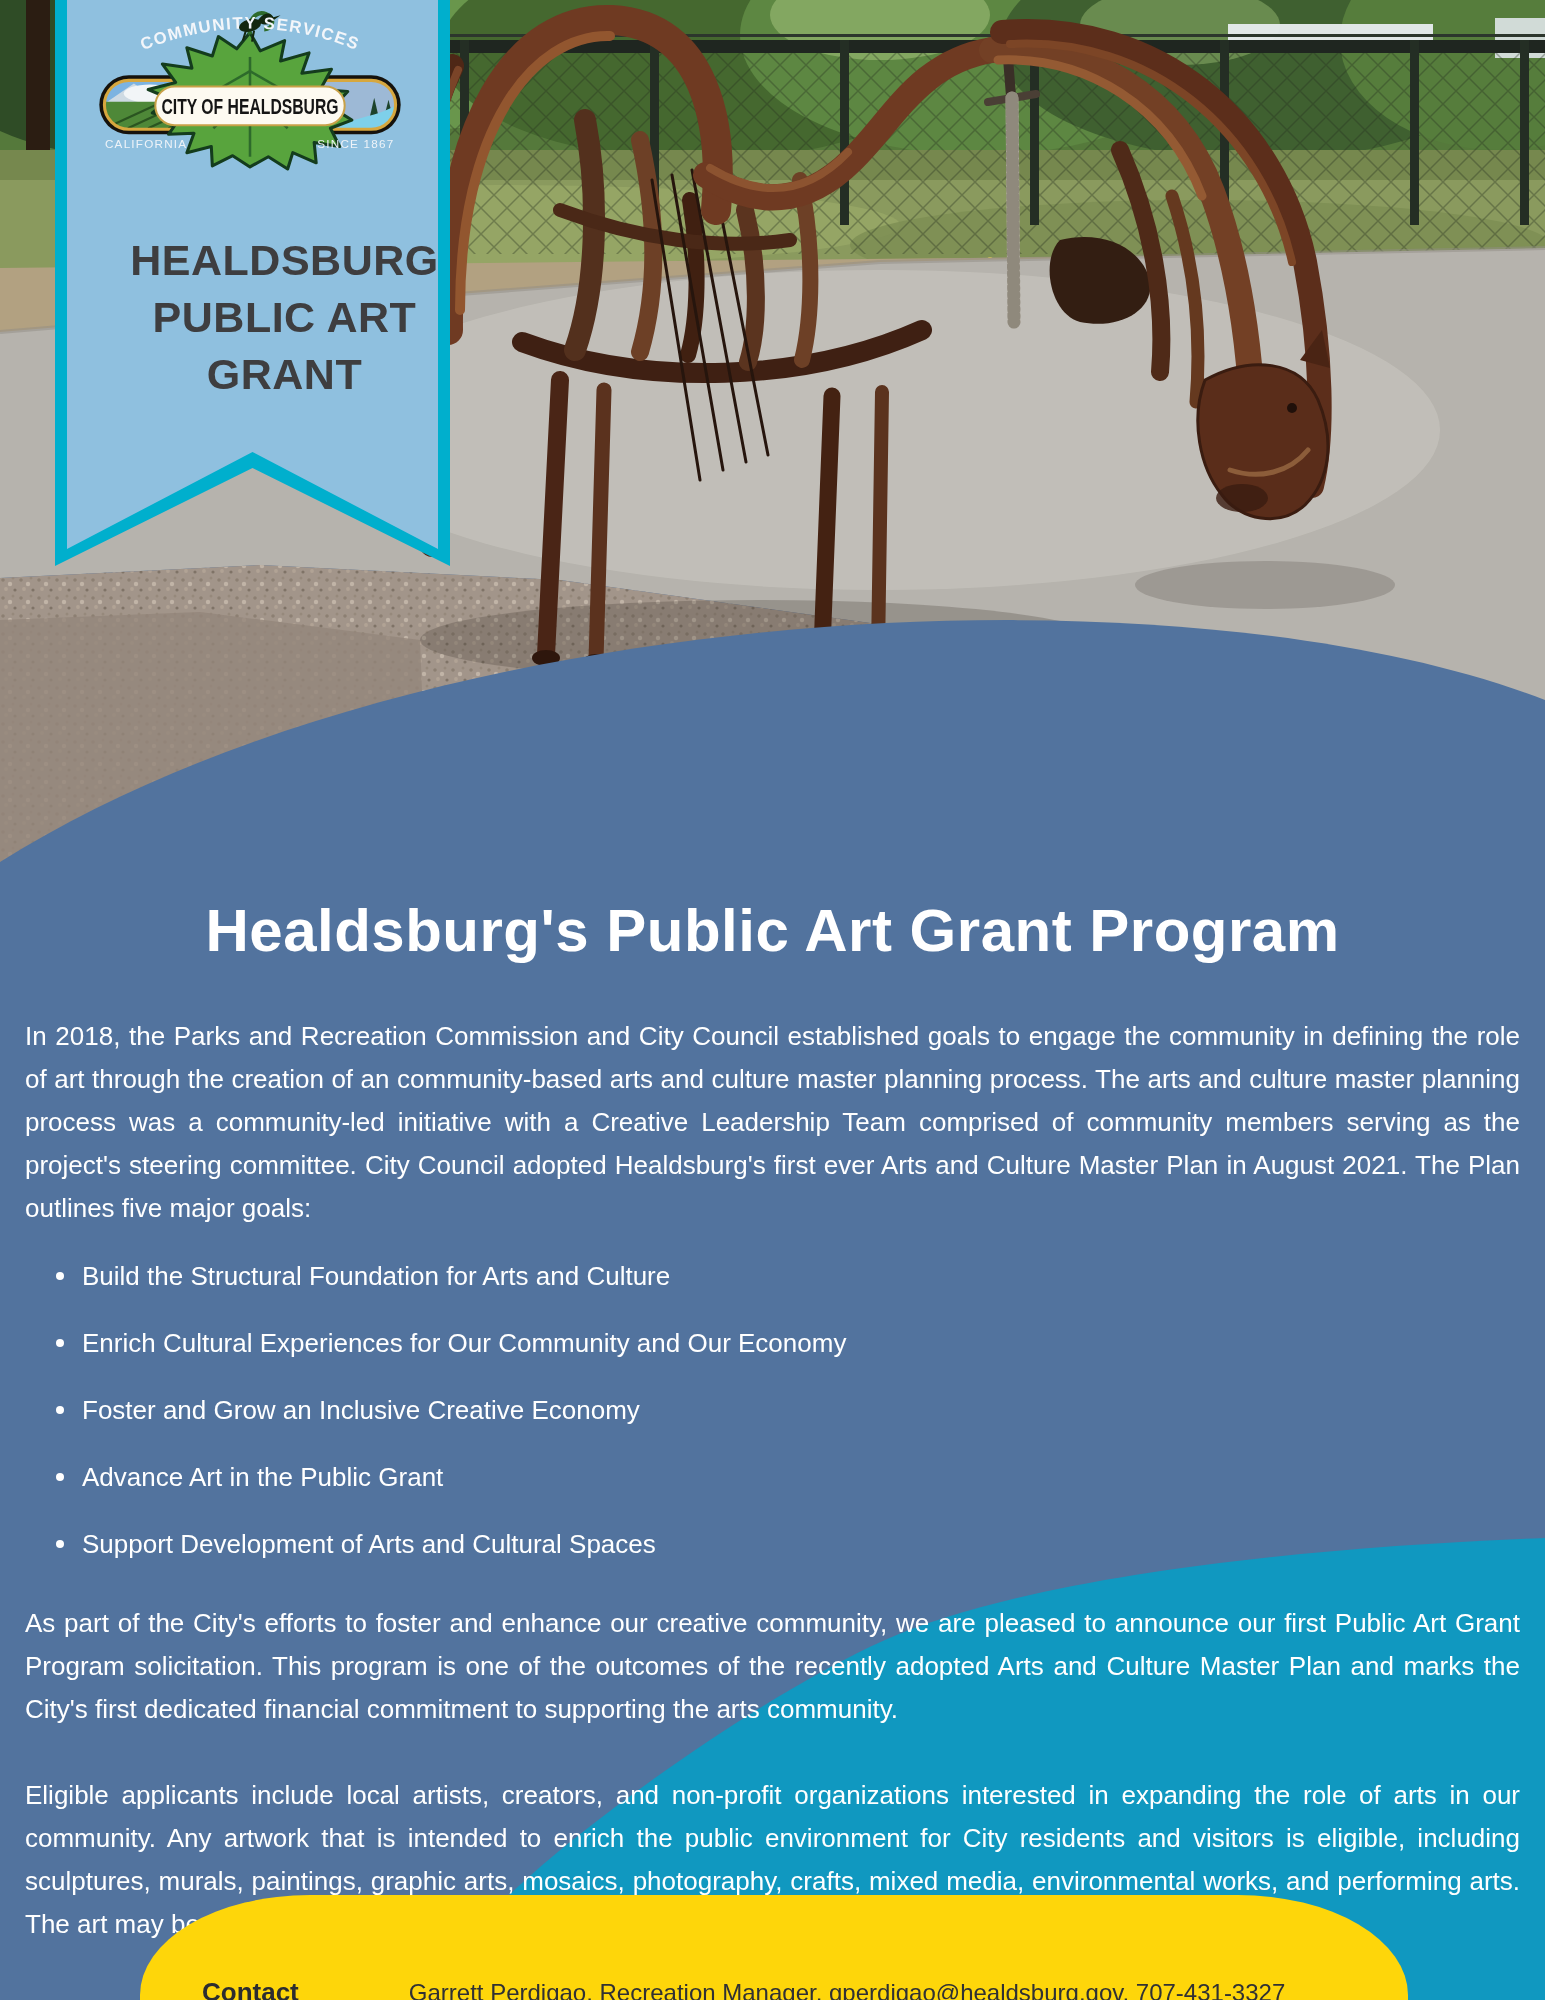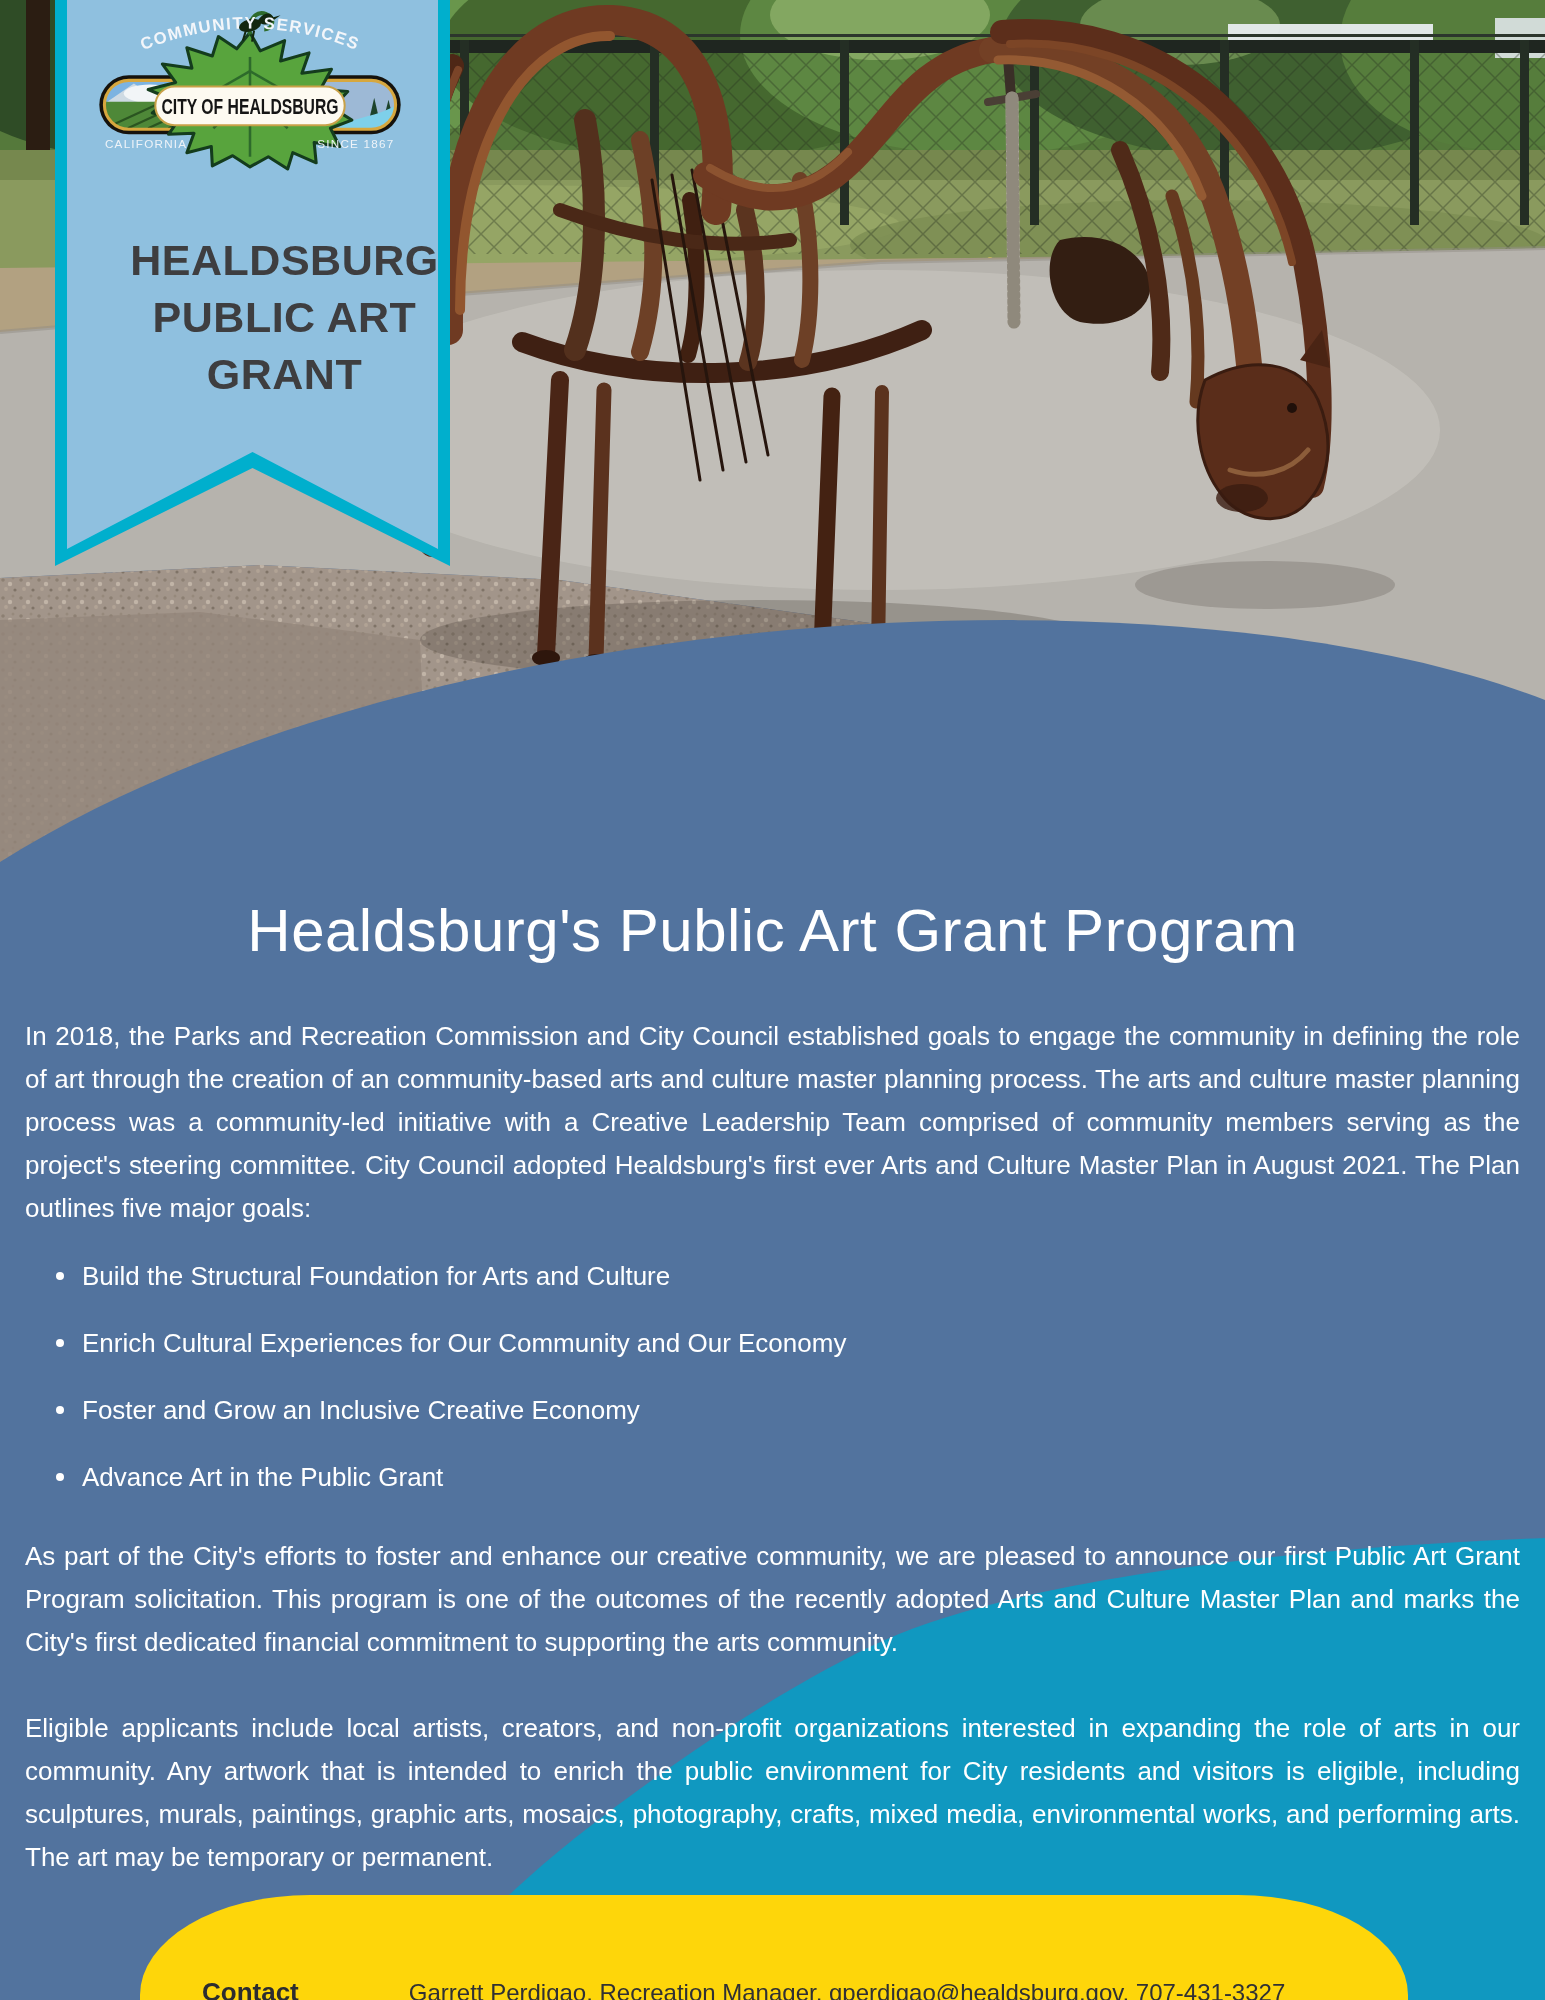--- a/index.html
+++ b/index.html
@@ -11,21 +11,21 @@
   .bg{position:absolute;left:0;top:0;width:1545px;height:2000px;}
   
   .ribbon{position:absolute;left:55px;top:0;width:395px;height:570px;}
   .ribbon svg.shape{position:absolute;left:0;top:0;width:395px;height:570px;}
   .logo{position:absolute;left:42px;top:4px;width:306px;height:168px;}
   .ribbon-title{position:absolute;top:232px;left:0;width:100%;text-align:center;
       font-weight:700;font-size:43px;line-height:57px;color:#3e3e40;letter-spacing:.5px;padding-left:32px;}
   .ribbon-title span{display:block;}
   
   .page-title{position:absolute;top:856px;left:0;width:100%;text-align:center;
-      font-size:60px;font-weight:400;color:#ffffff;letter-spacing:.5px;}
+      font-size:60px;font-weight:700;color:#ffffff;letter-spacing:.5px;}
   .body-text{position:absolute;top:1015px;left:25px;width:1495px;color:#ffffff;
       font-size:26px;line-height:43px;}
   .body-text p{margin:0;text-align:justify;}
   ul.goals{margin:3px 0 0 0;padding:0;list-style:none;}
   ul.goals li{position:relative;padding-left:57px;line-height:42px;text-align:left;margin-top:25px;}
   ul.goals li::before{content:'';position:absolute;left:31px;top:17px;width:8px;height:8px;
       border-radius:50%;background:#ffffff;}
   p.announce{margin-top:37px !important;}
   p.eligible{margin-top:43px !important;}
   
@@ -268,20 +268,21 @@
 
   <h1 class="page-title">Healdsburg's Public Art Grant Program</h1>
 
   <div class="body-text">
     <p>In 2018, the Parks and Recreation Commission and City Council established goals to engage the community in defining the role of art through the creation of an community-based arts and culture master planning process. The arts and culture master planning process was a community-led initiative with a Creative Leadership Team comprised of community members serving as the project's steering committee. City Council adopted Healdsburg's first ever Arts and Culture Master Plan in August 2021. The Plan outlines five major goals:</p>
     <ul class="goals">
       <li>Build the Structural Foundation for Arts and Culture</li>
       <li>Enrich Cultural Experiences for Our Community and Our Economy</li>
       <li>Foster and Grow an Inclusive Creative Economy</li>
       <li>Advance Art in the Public Grant</li>
+      <li>Support Development of Arts and Cultural Spaces</li>
     </ul>
     <p class="announce">As part of the City's efforts to foster and enhance our creative community, we are pleased to announce our first Public Art Grant Program solicitation. This program is one of the outcomes of the recently adopted Arts and Culture Master Plan and marks the City's first dedicated financial commitment to supporting the arts community.</p>
     <p class="eligible">Eligible applicants include local artists, creators, and non-profit organizations interested in expanding the role of arts in our community. Any artwork that is intended to enrich the public environment for City residents and visitors is eligible, including sculptures, murals, paintings, graphic arts, mosaics, photography, crafts, mixed media, environmental works, and performing arts. The art may be temporary or permanent.</p>
   </div>
 
   <div class="contact-box">
     <span class="contact-label">Contact</span>
     <span class="contact-info">Garrett Perdigao, Recreation Manager, gperdigao@healdsburg.gov, 707-431-3327</span>
   </div>
 

